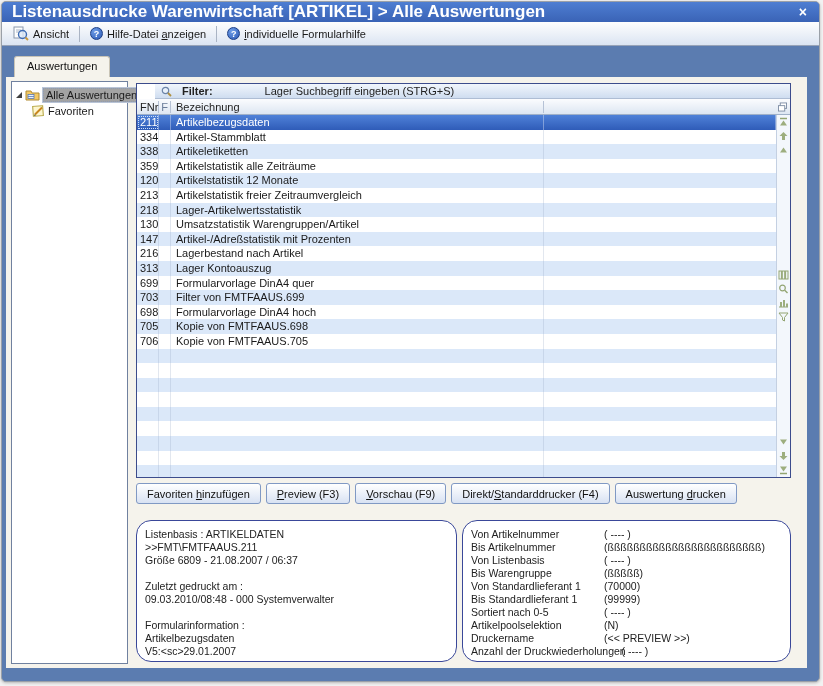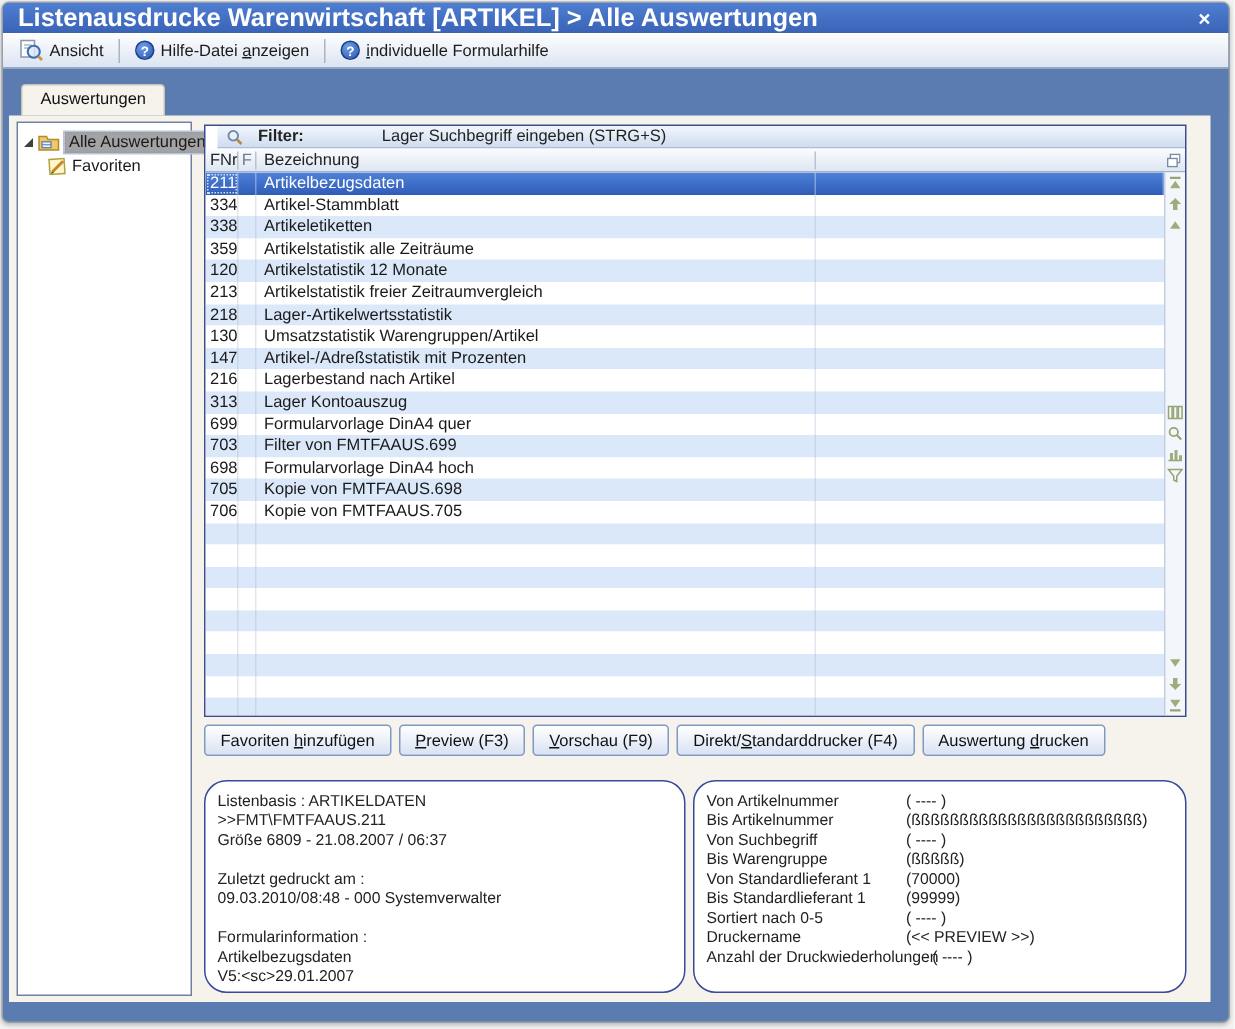--- a/index.html
+++ b/index.html
@@ -46,21 +46,21 @@
   .tree-panel { position:absolute; left:5px; top:4px; width:117px; height:583px;
                 background:#ffffff; border:1px solid #70819f; padding:5px 2px; }
   .tree-item { display:flex; align-items:center; gap:3px; height:16px; white-space:nowrap; }
   .tree-item.child { padding-left:18px; }
   .tri-se { width:0; height:0; border-left:6px solid transparent; border-bottom:6px solid #404040; margin-left:2px; }
   .tree-label-box { border:1px dotted #8d9bb4; outline:1px solid #b9c4d6; padding:0 2px; background:#a3a3a3; }
 
   
   .table-panel { position:absolute; left:130px; top:6px; width:655px; height:395px;
                  background:#ffffff; border:1px solid #3c4c8c; overflow:hidden; }
-  .filter-row { position:absolute; left:8px; top:0; right:0; height:15px;
+  .filter-row { position:absolute; left:18px; top:0; right:0; height:15px;
                 background:linear-gradient(#f1f6fc,#cfddf0); border-bottom:1px solid #aebdd4;
                 display:flex; align-items:center; gap:6px; padding:0 6px; }
   .filter-label { font-weight:bold; color:#222; margin-left:4px; }
   .filter-hint { margin-left:46px; color:#222; }
 
   .header-row { position:absolute; left:0; top:15px; right:0; height:16px;
                 background:linear-gradient(#fbfcfe,#dde6f2); border-bottom:1px solid #9fb0c8;
                 display:flex; align-items:center; }
   .hcell { border-right:1px solid #b6c2d6; display:flex; align-items:center; padding:0 3px; color:#222; }
   .hc-fnr { width:22px; }
@@ -425,38 +425,42 @@
       <div class="info-panel info-right">
           <div class="irow">
             <span class="ilabel">Von Artikelnummer</span>
             <span class="ivalue">( ---- )</span>
           </div>
           <div class="irow">
             <span class="ilabel">Bis Artikelnummer</span>
             <span class="ivalue">(ßßßßßßßßßßßßßßßßßßßßßßßß)</span>
           </div>
           <div class="irow">
-            <span class="ilabel">Von Suchbegriff</span>
+            <span class="ilabel">Von Listenbasis</span>
             <span class="ivalue">( ---- )</span>
           </div>
           <div class="irow">
             <span class="ilabel">Bis Warengruppe</span>
             <span class="ivalue">(ßßßßß)</span>
           </div>
           <div class="irow">
             <span class="ilabel">Von Standardlieferant 1</span>
             <span class="ivalue">(70000)</span>
           </div>
           <div class="irow">
             <span class="ilabel">Bis Standardlieferant 1</span>
             <span class="ivalue">(99999)</span>
           </div>
           <div class="irow">
             <span class="ilabel">Sortiert nach 0-5</span>
             <span class="ivalue">( ---- )</span>
+          </div>
+          <div class="irow">
+            <span class="ilabel">Artikelpoolselektion</span>
+            <span class="ivalue">(N)</span>
           </div>
           <div class="irow">
             <span class="ilabel">Druckername</span>
             <span class="ivalue">(&lt;&lt; PREVIEW &gt;&gt;)</span>
           </div>
           <div class="irow">
             <span class="ilabel">Anzahl der Druckwiederholungen</span>
             <span class="ivalue">      ( ---- )</span>
           </div>
         </div>

